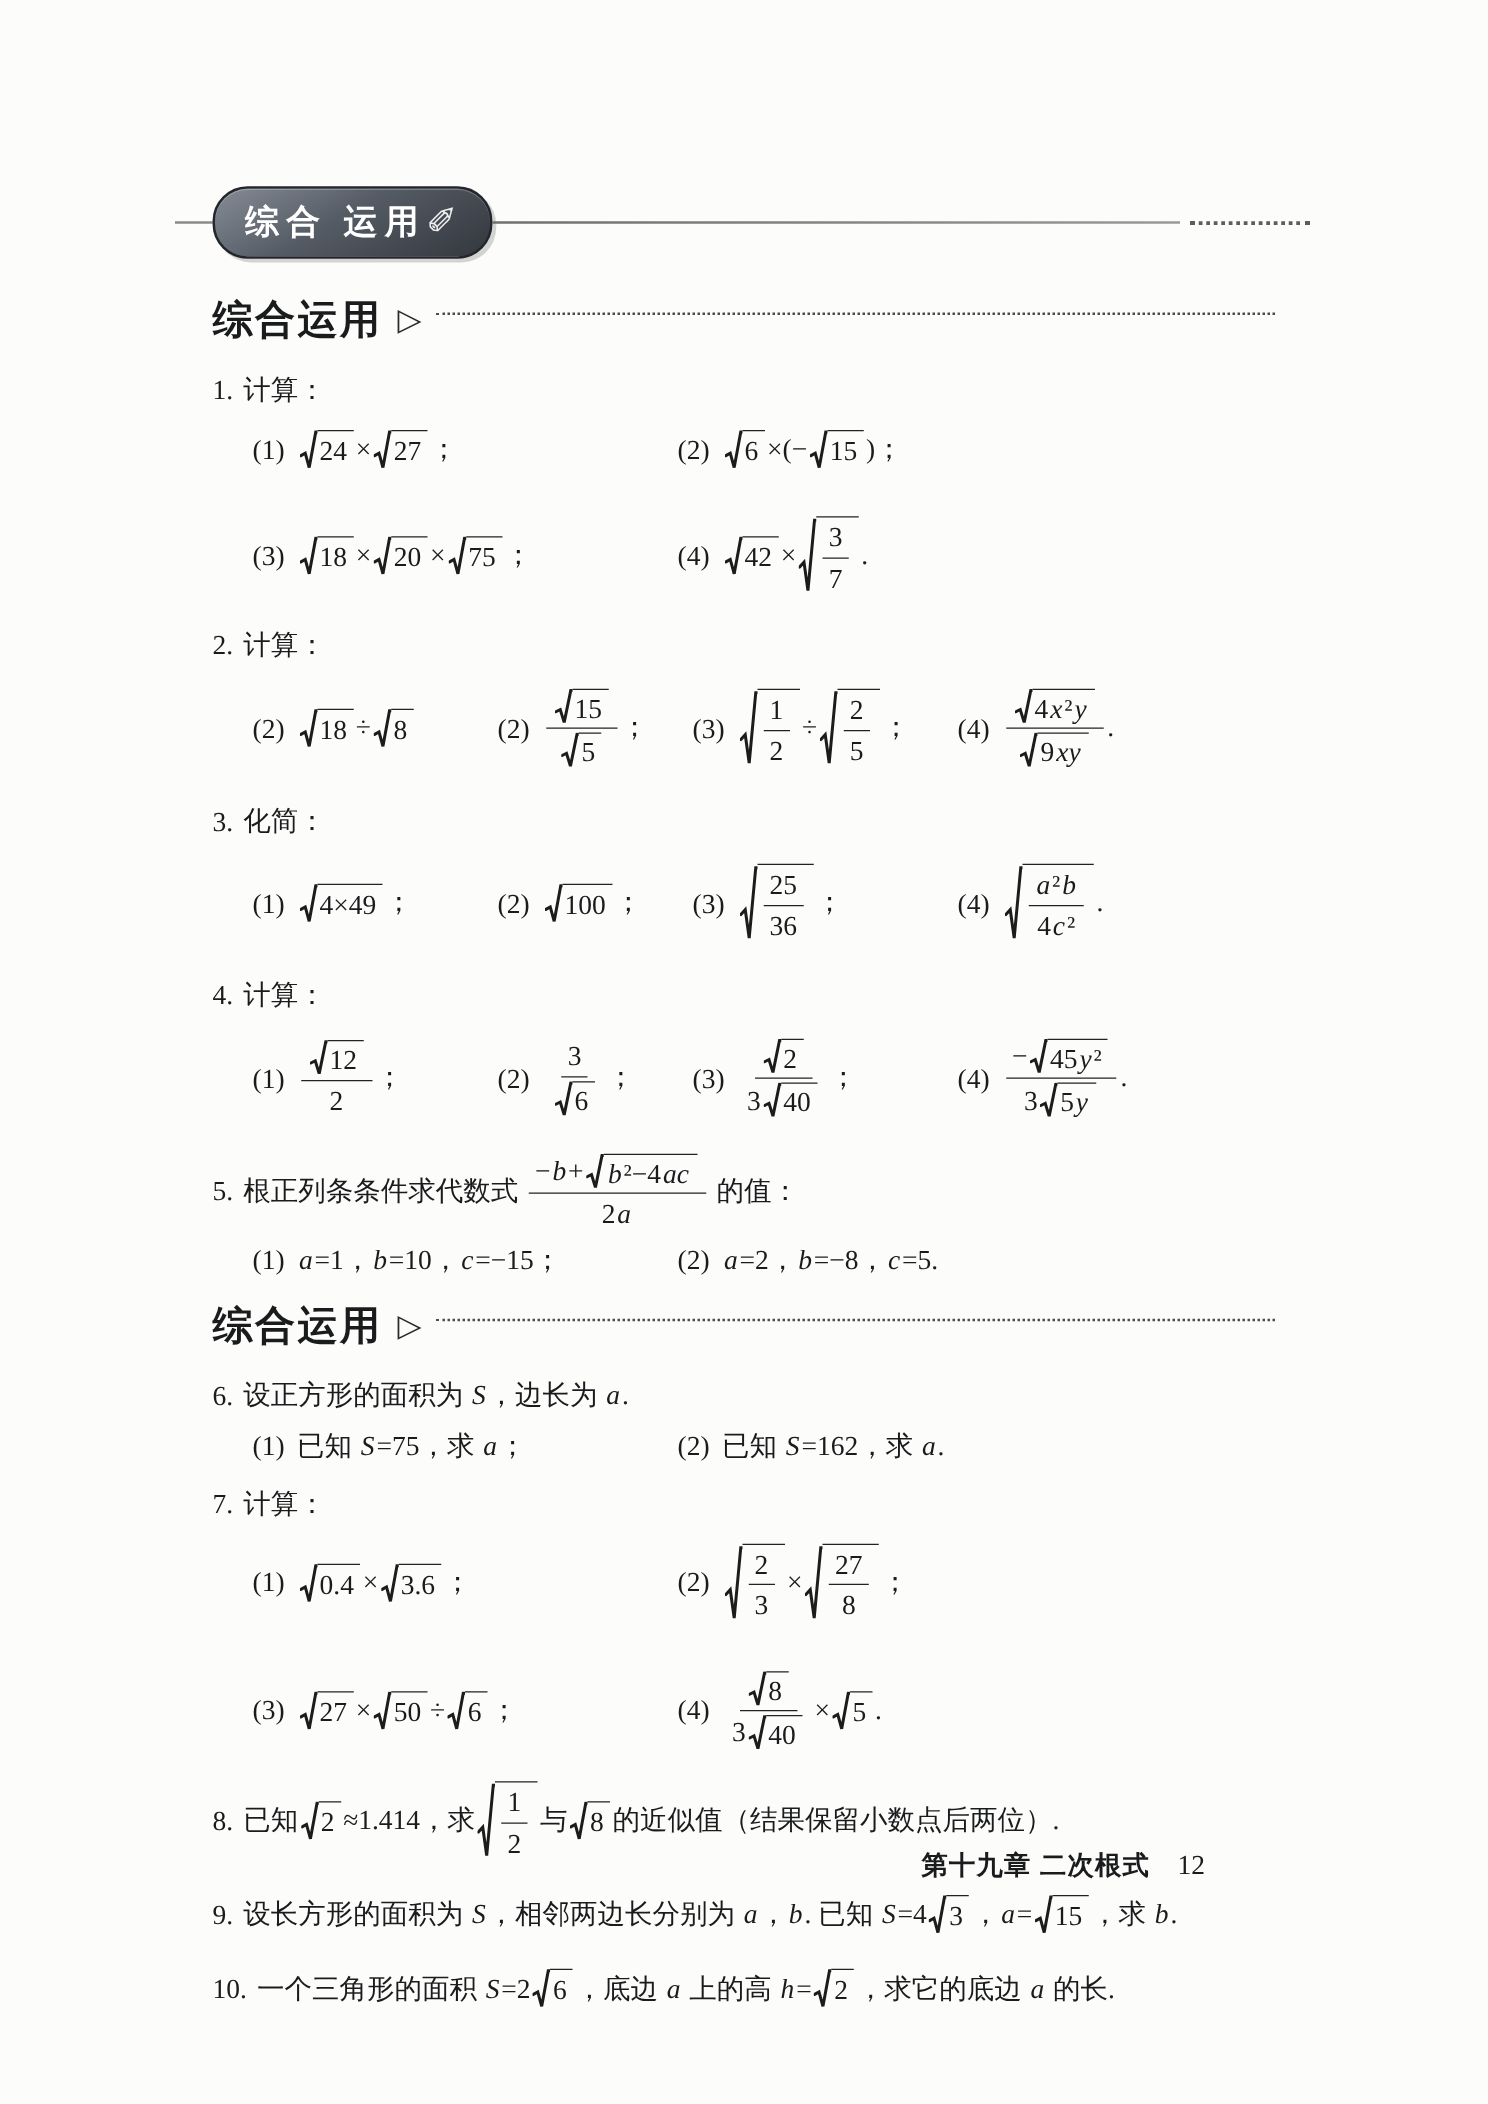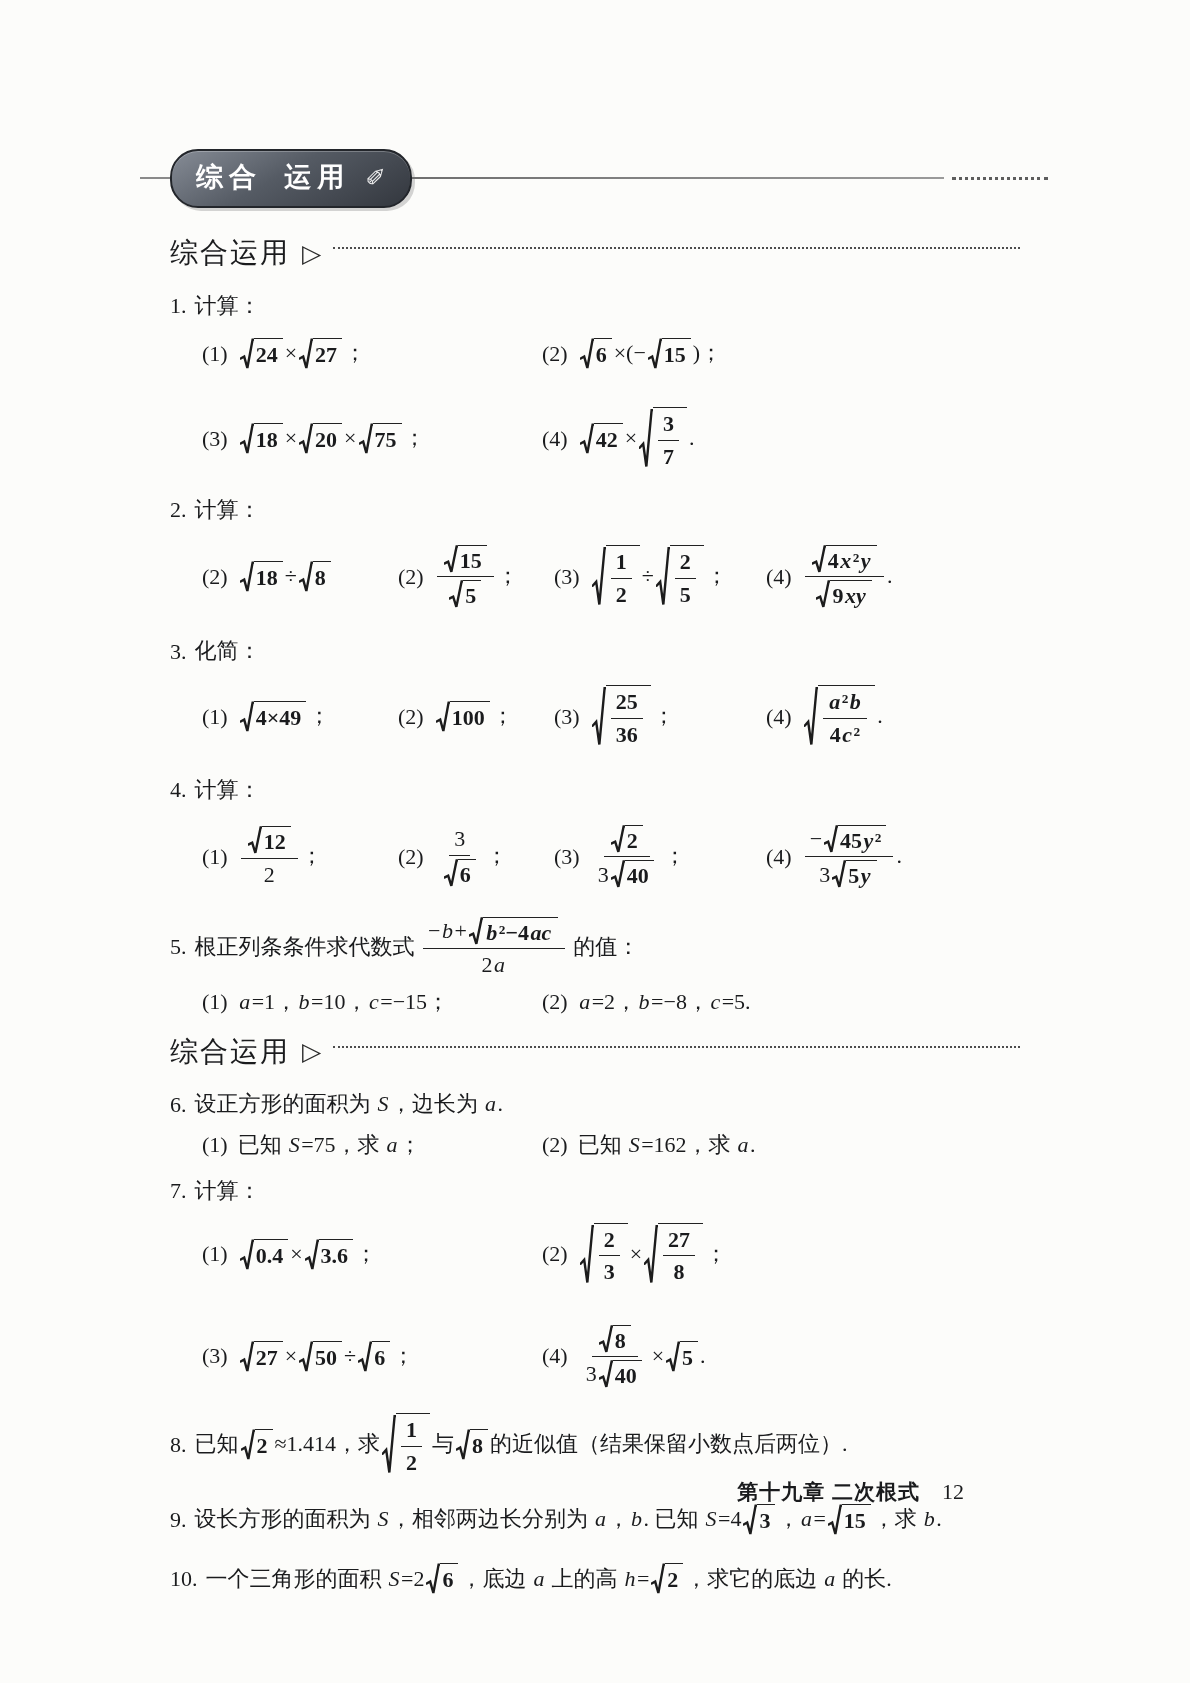--- a/index.html
+++ b/index.html
@@ -9,35 +9,35 @@
     color:#1a1b1d;
     font-family:"Liberation Serif","DejaVu Serif",serif;
     position:relative;
   }
   .page{position:absolute;inset:0;padding:148px 170px 0 170px;overflow:hidden;}
 
   
   .top-rule{display:flex;align-items:center;height:60px;margin:0 -28px 26px -30px;}
   .rule-left{width:30px;height:2px;background:#8a8a8a;flex:none;}
   .banner{
-    display:inline-flex;align-items:flex-start;gap:16px;flex:none;
+    display:inline-flex;align-items:flex-end;flex:none;
     background:linear-gradient(150deg,#868c96 0%,#555b64 45%,#33373e 100%);
     color:#fff;border:2px solid #23262b;border-radius:28px;
     padding:8px 26px 10px 24px;
-    font-family:Liberation Mono, monospace;
+    font-family:Liberation Serif, serif;
     font-size:27px;font-weight:bold;letter-spacing:6px;
     box-shadow:3px 3px 0 rgba(70,70,70,.22), inset 0 1px 0 rgba(255,255,255,.25);
   }
   .pencil{font-size:30px;letter-spacing:0;color:#efefef;font-weight:normal;}
   .rule-mid{flex:1;height:2px;background:linear-gradient(to right,#6f6f6f,#9a9a9a);}
   .rule-dots{width:96px;border-top:3px dotted #5d5d5d;height:0;margin-left:8px;flex:none;}
 
   
   .sec{display:flex;align-items:center;margin:12px 0 18px;}
-  .sec-label{font-size:28px;font-weight:normal;letter-spacing:2px;flex:none;}
+  .sec-label{font-size:32px;font-weight:bold;letter-spacing:2px;flex:none;}
   .sec-arrow{font-size:25px;margin:0 12px;color:#2b2b2b;flex:none;}
   .sec-dots{flex:1;border-bottom:2.5px dotted #4c4c4c;height:2px;transform:translateY(-5px);}
 
   
   .prob{margin-bottom:4px;}
   .prob-head{display:flex;align-items:center;font-size:22px;line-height:1.45;}
   .pnum{flex:none;margin-right:8px;}
   .ptitle{display:inline-flex;align-items:center;flex-wrap:nowrap;}
   .items{align-items:center;}
   .grid2{display:grid;grid-template-columns:340px auto;row-gap:30px;padding-left:32px;margin:16px 0 24px;}
@@ -52,21 +52,21 @@
 
   
   .math{display:inline-flex;align-items:center;line-height:1.3;flex-wrap:nowrap;}
   .var{font-style:italic;padding:0 1.5px;}
   .frac{display:inline-flex;flex-direction:column;align-items:center;margin:0 3px;vertical-align:middle;}
   .fn{display:flex;align-items:center;justify-content:center;padding:1px 5px 3px;border-bottom:1.7px solid #222;line-height:1.15;}
   .fd{display:flex;align-items:center;justify-content:center;padding:3px 5px 1px;line-height:1.15;}
   .rad{display:inline-flex;align-items:stretch;margin:0 2px;}
   .rs{flex:none;width:14px;display:block;}
   .rs svg{display:block;width:100%;height:100%;}
-  .rb{display:inline-flex;align-items:center;border-top:1.8px solid #222;padding:2px 5px 0 2px;font-weight:bold;}
+  .rb{display:inline-flex;align-items:center;border-top:1.8px solid #222;padding:2px 5px 0 2px;}
 
   
   .footer{
     position:absolute;top:1478px;right:226px;
     display:flex;align-items:baseline;gap:22px;font-size:21px;justify-content:flex-end;
   }
   .chap{font-family:"Liberation Sans","DejaVu Sans",sans-serif;font-weight:bold;letter-spacing:1px;}
   .pageno{font-size:22px;}
 </style>
 </head>

